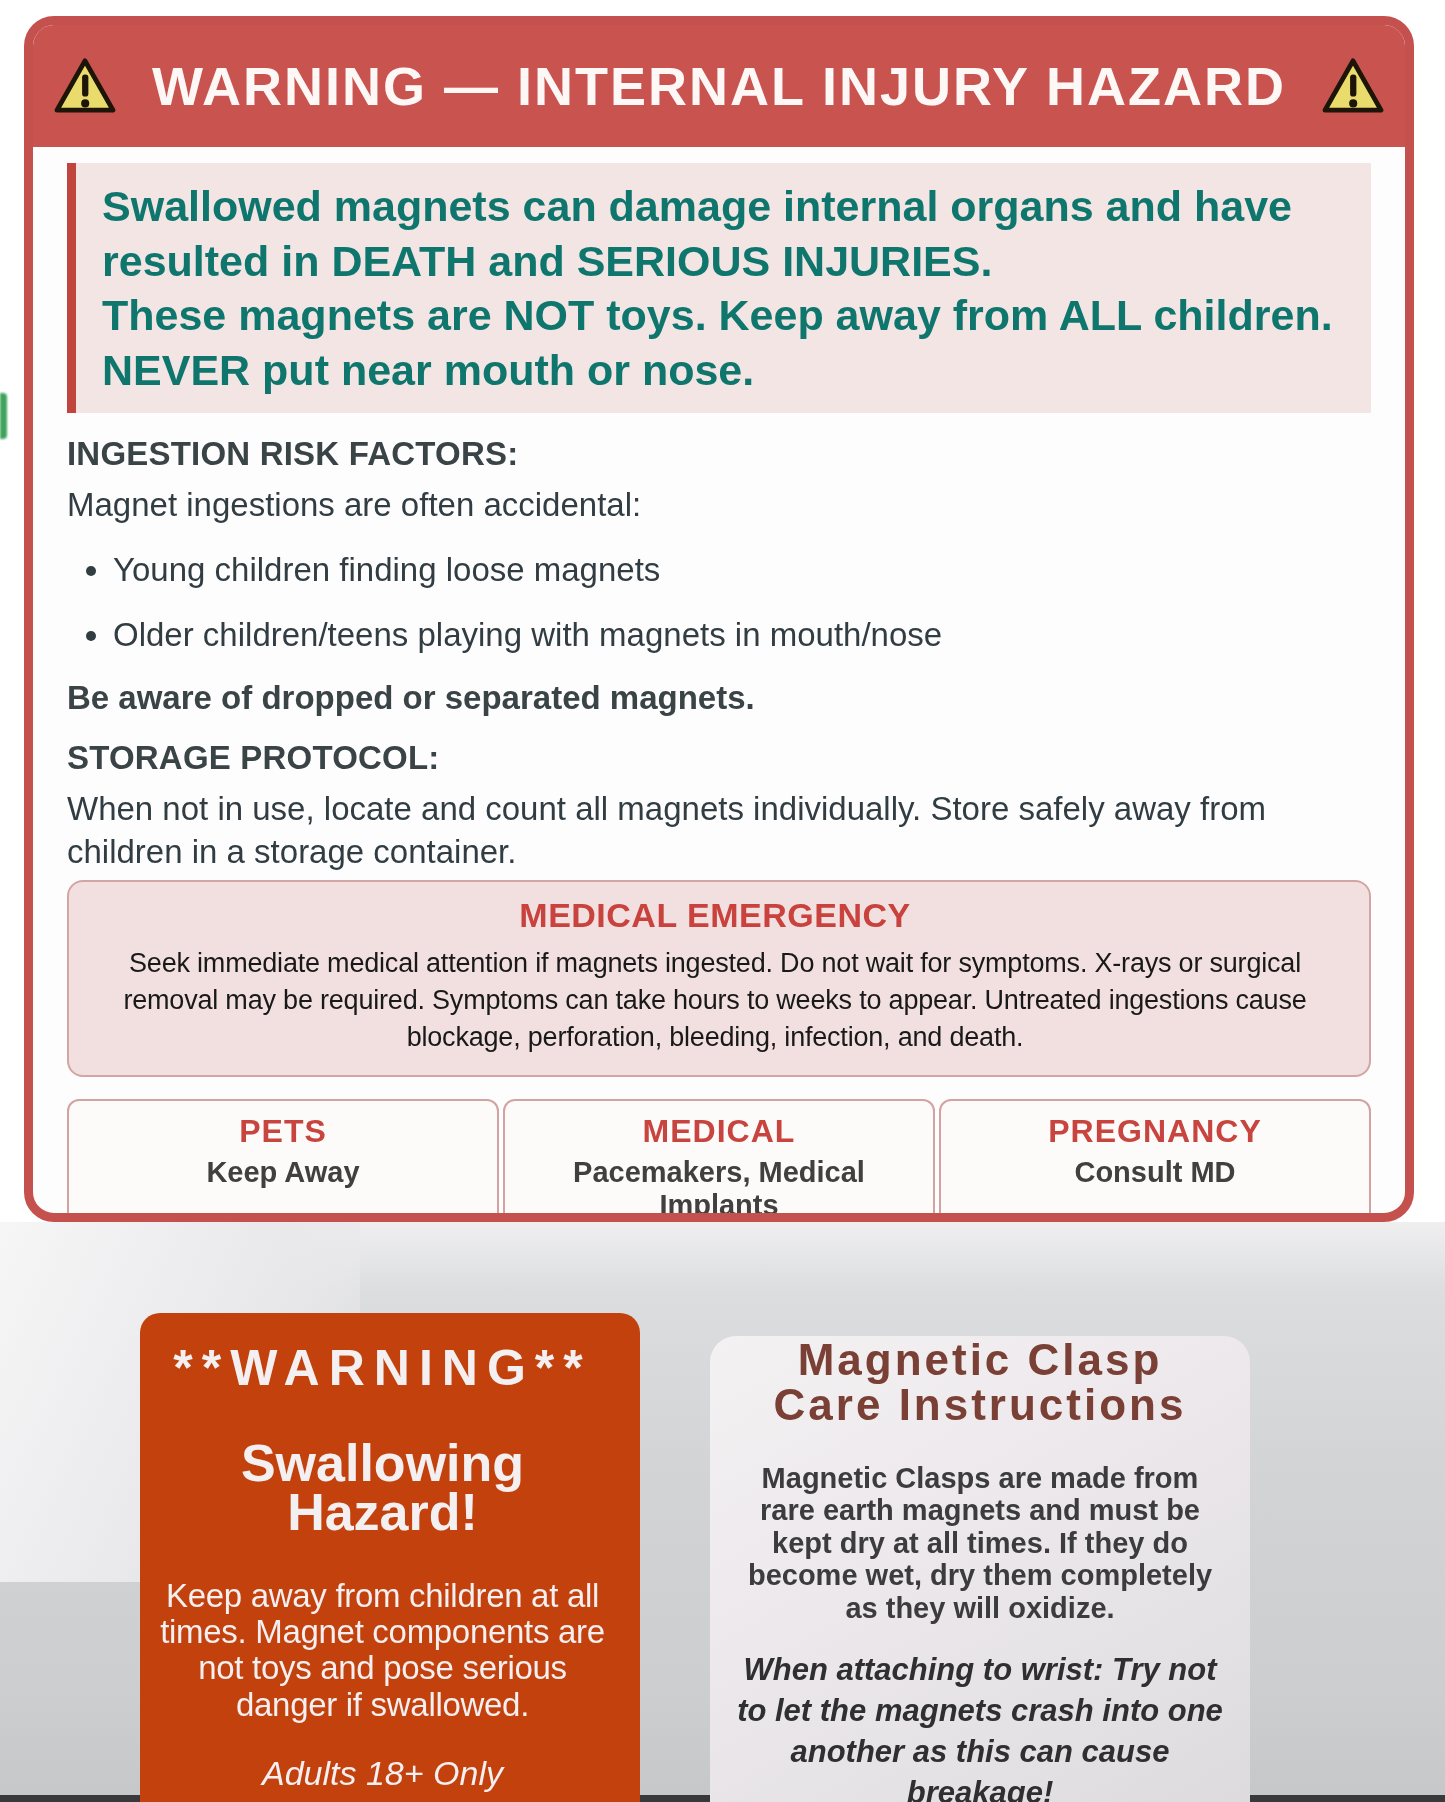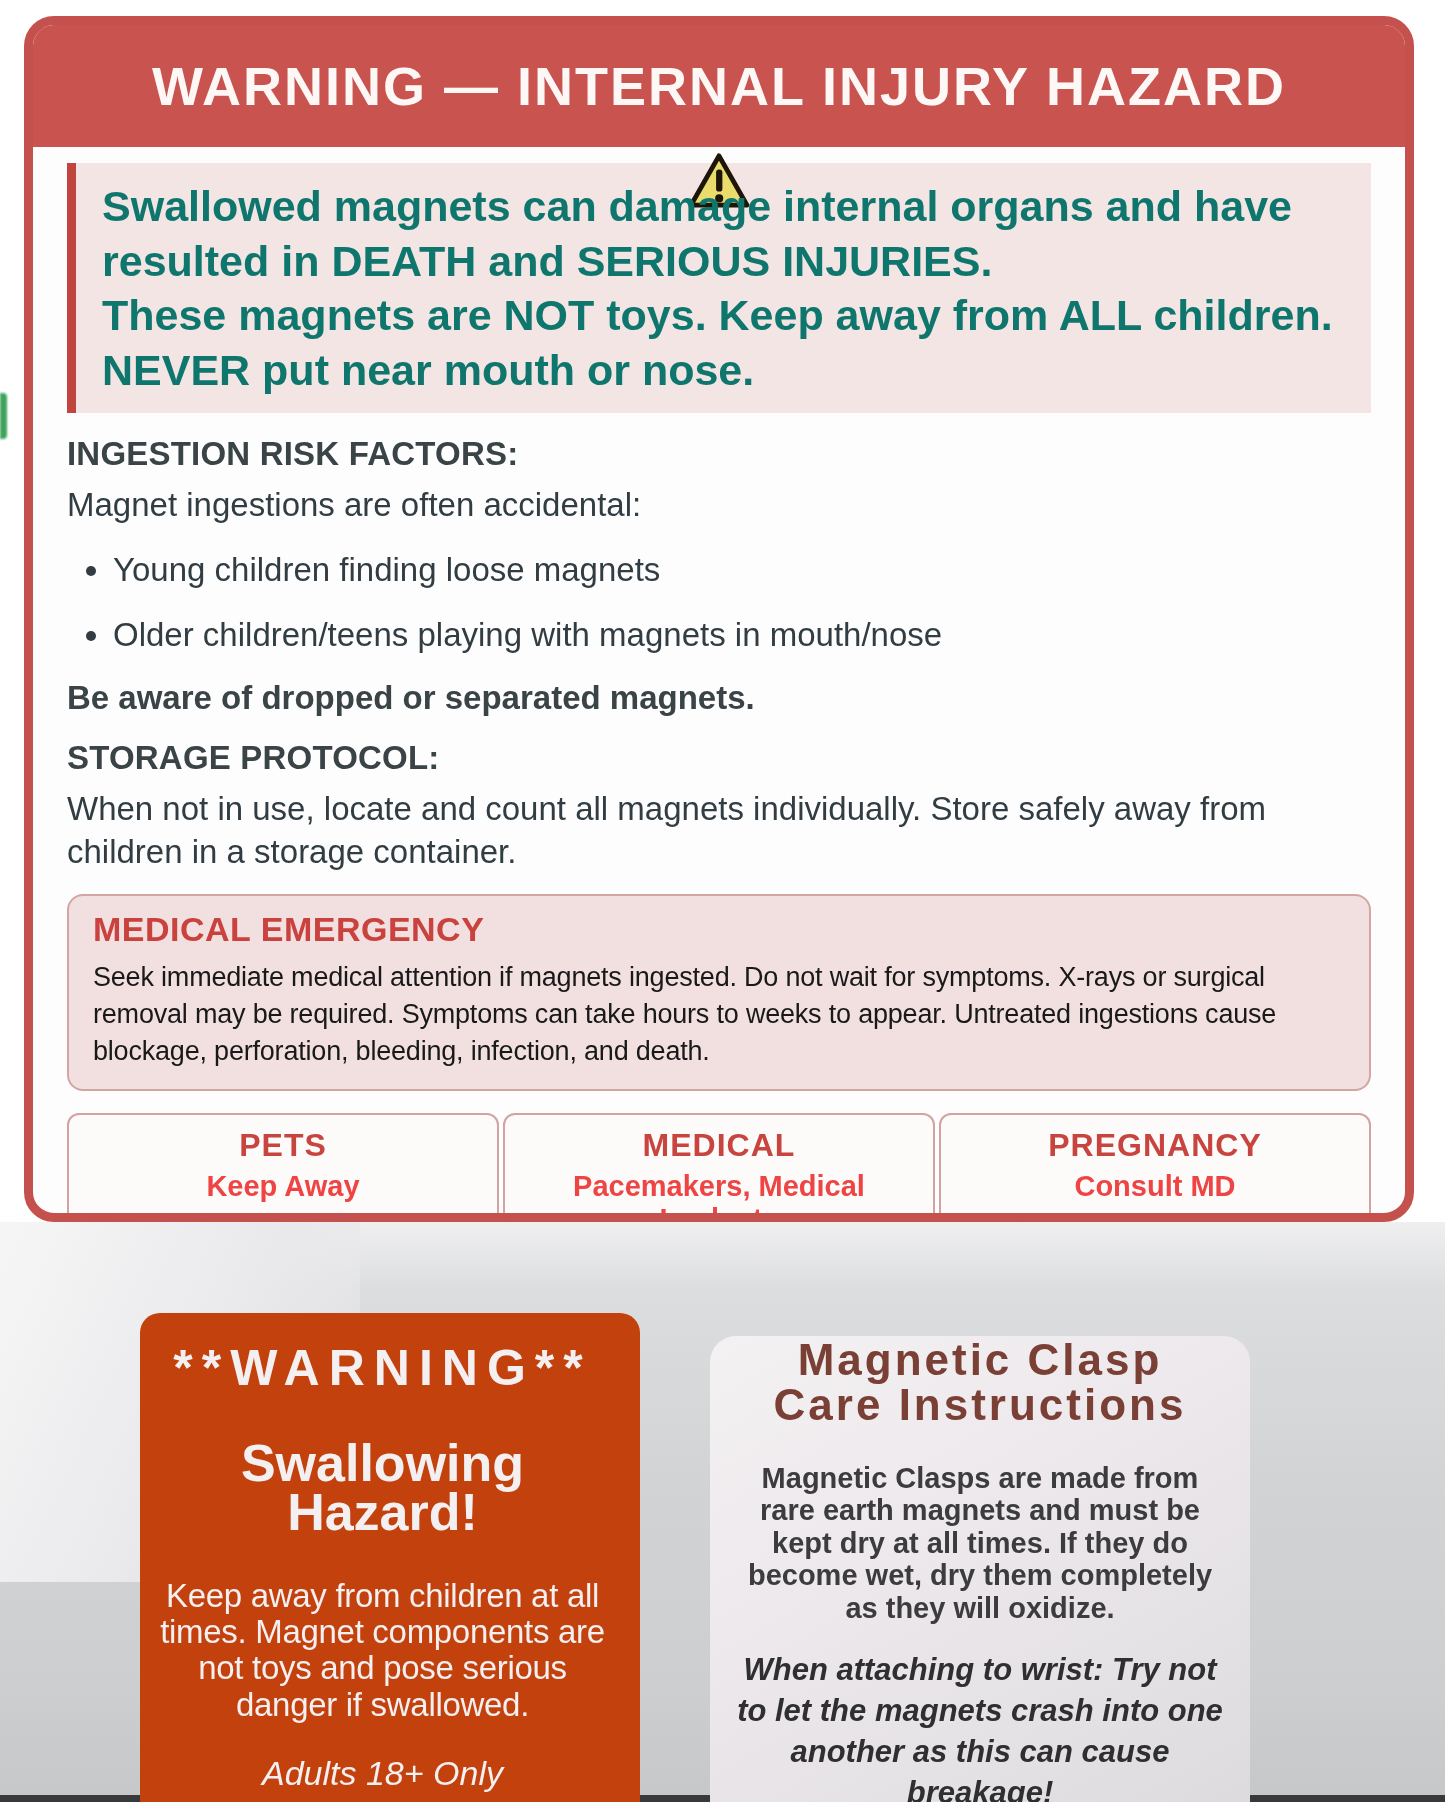--- a/index.html
+++ b/index.html
@@ -32,21 +32,20 @@
   
   .main-card{
     position:absolute;left:24px;top:16px;width:1390px;height:1206px;
     background:#fefdfd;border:9px solid #c5514e;border-radius:30px;
     box-sizing:border-box;overflow:hidden;
   }
   .card-header{
     height:122px;background:#c9534f;
     display:flex;align-items:center;justify-content:center;gap:36px;
     border-radius:18px 18px 0 0;
-    flex-direction:column;
   }
   .card-header .title{
     color:#fdf7f6;font-size:54px;font-weight:bold;letter-spacing:2px;white-space:nowrap;
   }
   .tri{width:62px;height:56px;flex:0 0 auto;}
   .card-body{padding:0 34px;color:#2e3a40;}
 
   .hazard-callout{
     margin-top:16px;background:#f2e5e4;border-left:9px solid #c0453f;
     padding:16px 26px 16px 26px;
@@ -58,37 +57,38 @@
     margin:22px 0 0 0;font-size:33px;color:#3a4447;font-weight:bold;letter-spacing:.2px;
   }
   .card-body p.plain{margin:10px 0 0 0;font-size:33px;line-height:1.32;color:#313d43;}
   ul.risk{
     margin:6px 0 0 0;padding-left:46px;font-size:33px;color:#313d43;
   }
   ul.risk li{margin:22px 0;line-height:1.3;}
   p.bold-note{margin:8px 0 0 0;font-size:33px;font-weight:bold;color:#3a4447;}
 
   .emergency-box{
-    margin-top:20px;background:#f1e0df;border:2px solid #d3a5a3;border-radius:16px;
+    margin-top:6px;background:#f1e0df;border:2px solid #d3a5a3;border-radius:16px;
     padding:14px 32px 18px 24px;
+    text-align:center;
   }
   .emergency-box h3{
     margin:0;font-size:34px;color:#c9423e;font-weight:bold;letter-spacing:.5px;
   }
   .emergency-box p{
     margin:10px 0 0 0;font-size:27px;line-height:1.38;color:#191919;letter-spacing:-0.2px;
   }
 
   .info-row{display:flex;gap:4px;margin-top:22px;}
   .info-box{
     flex:1;background:#fdfafa;border:2px solid #d2a3a1;border-radius:12px;
     text-align:center;padding:12px 8px 14px 8px;
   }
   .info-box .ib-head{font-size:32px;font-weight:bold;color:#c8453f;letter-spacing:1px;}
-  .info-box .ib-detail{font-size:29px;color:#ef4444;margin-top:6px;font-weight:bold;}
+  .info-box .ib-detail{font-size:29px;color:#404040;margin-top:6px;font-weight:bold;}
 
   
   .red-label{
     position:absolute;left:140px;top:1313px;width:500px;height:528px;
     background:#c2410c;border-radius:20px;box-sizing:border-box;
     color:#f4eff0;text-align:center;padding:26px 35px 10px 20px;overflow:hidden;
   }
   .red-label .rl-title{font-size:50px;font-weight:bold;letter-spacing:9px;white-space:nowrap;}
   .red-label .rl-sub{font-size:52px;font-weight:bold;line-height:.95;margin-top:42px;}
   .red-label .rl-body{font-size:33px;line-height:1.1;margin-top:40px;letter-spacing:-0.3px;}

